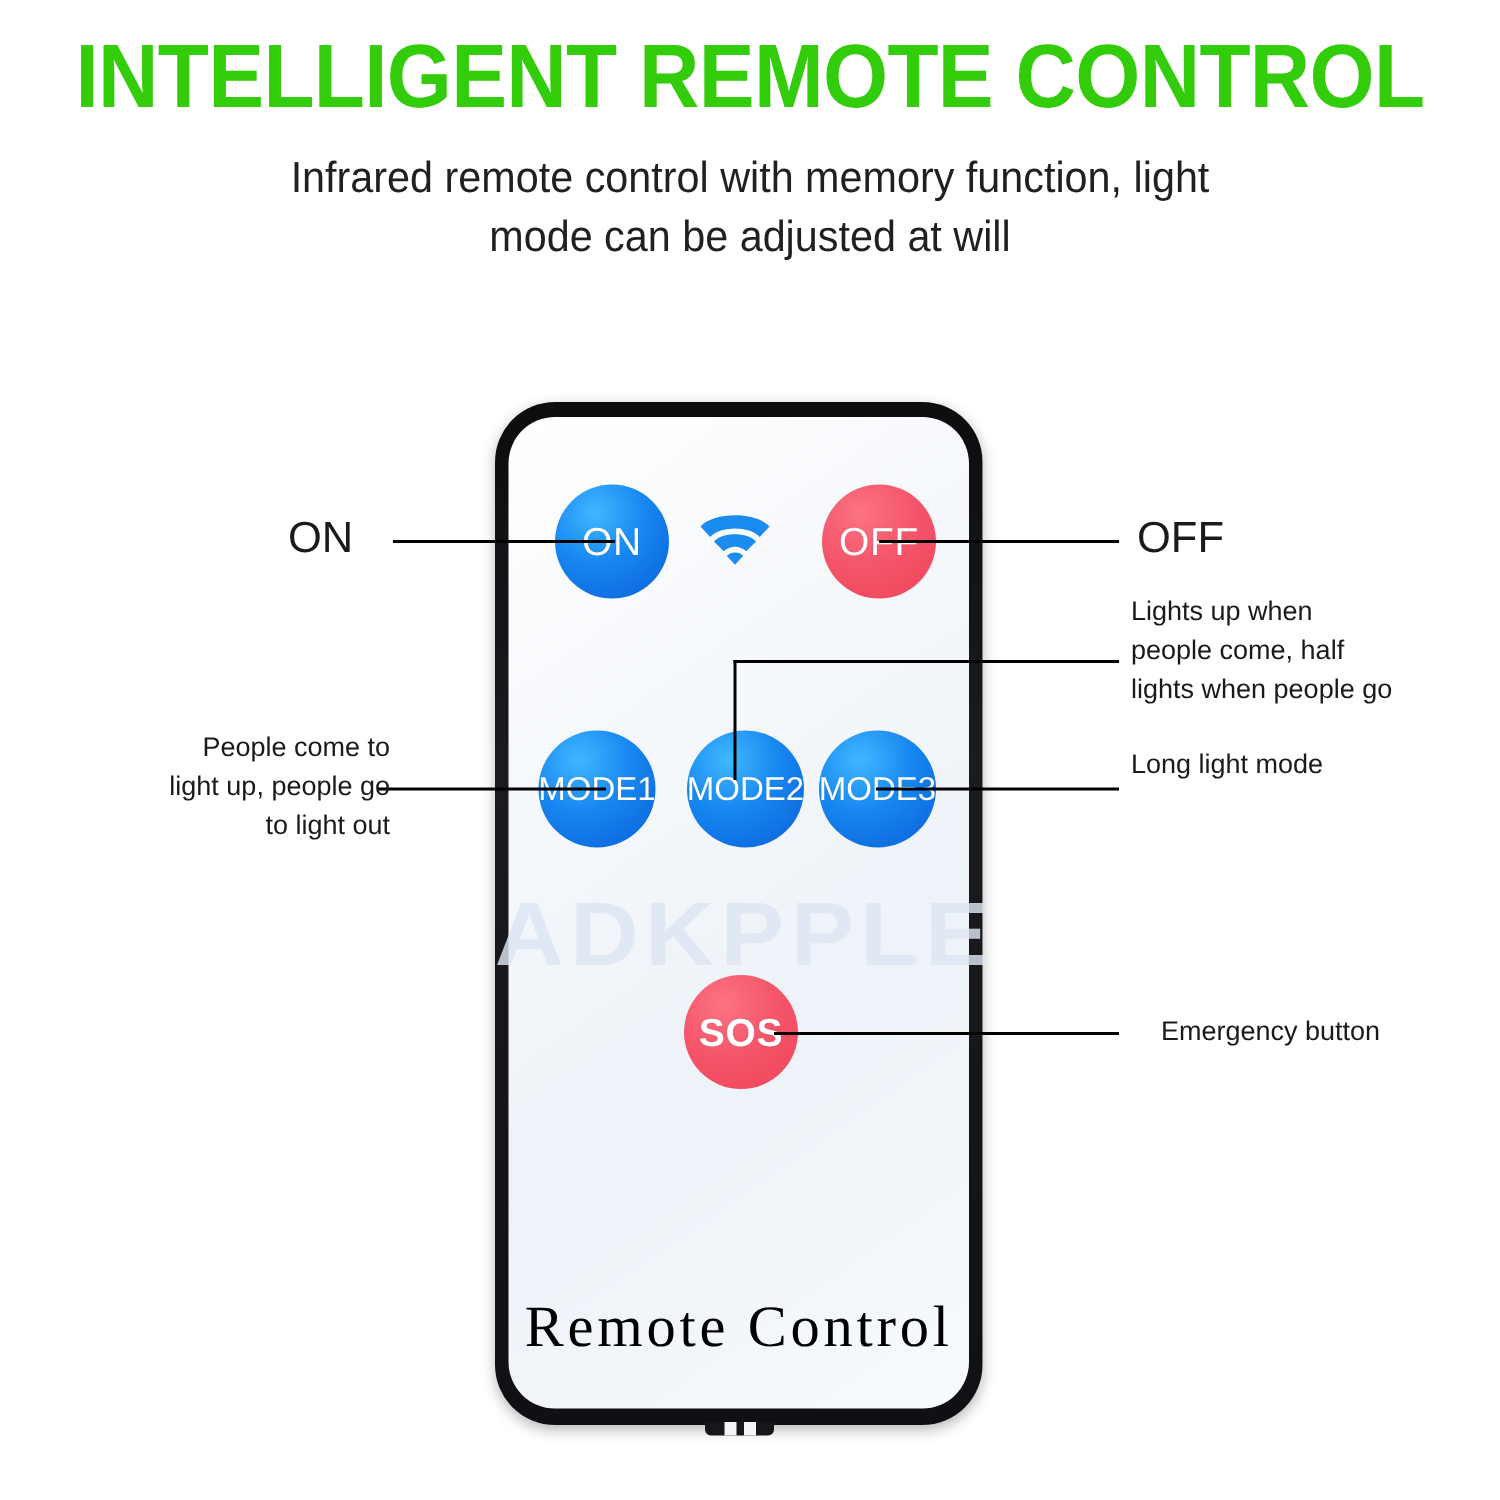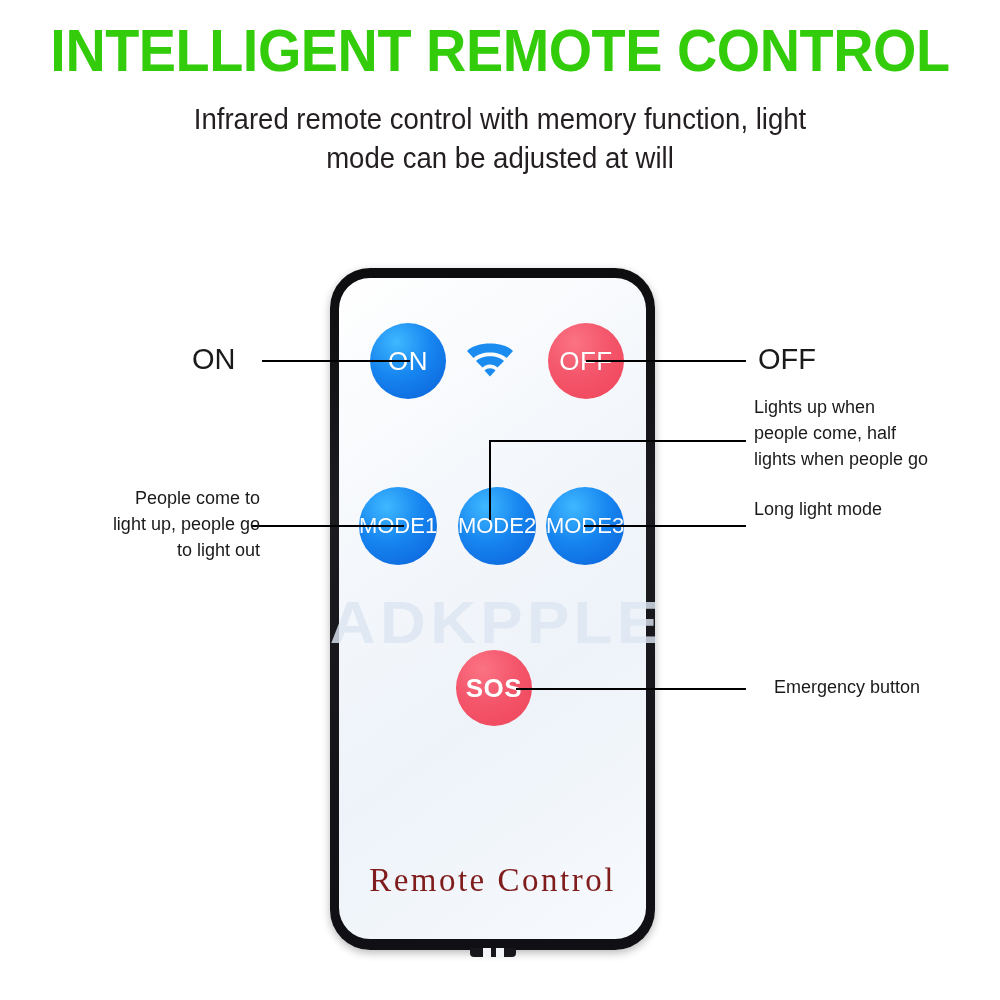--- a/index.html
+++ b/index.html
@@ -156,23 +156,23 @@
   }
 
   
   #brand-text {
     position: absolute;
     left: 330px;
     top: 862px;
     width: 325px;
     text-align: center;
     font-family: "Liberation Serif", serif;
-    font-size: 33px;
+    font-size: 39px;
     letter-spacing: 2.5px;
-    color: #7f1d1d;
+    color: #000000;
     z-index: 8;
   }
 
   
   .leader {
     position: absolute;
     background: #000000;
     z-index: 9;
   }
   .leader-h { height: 2px; }

